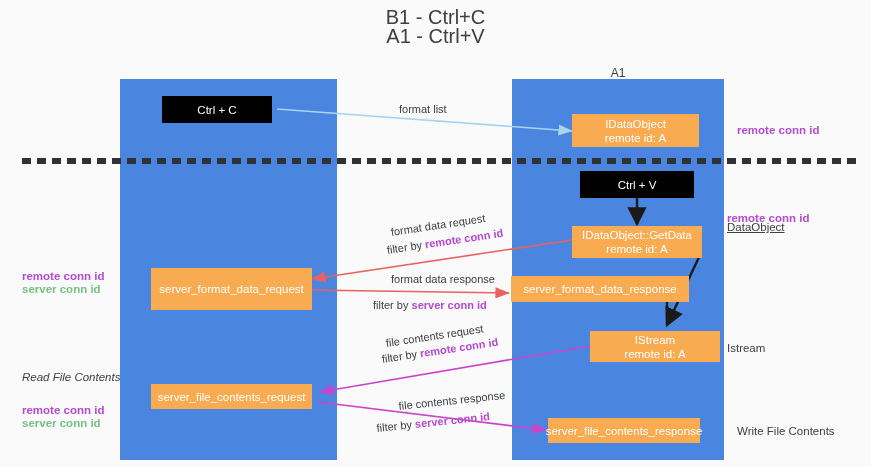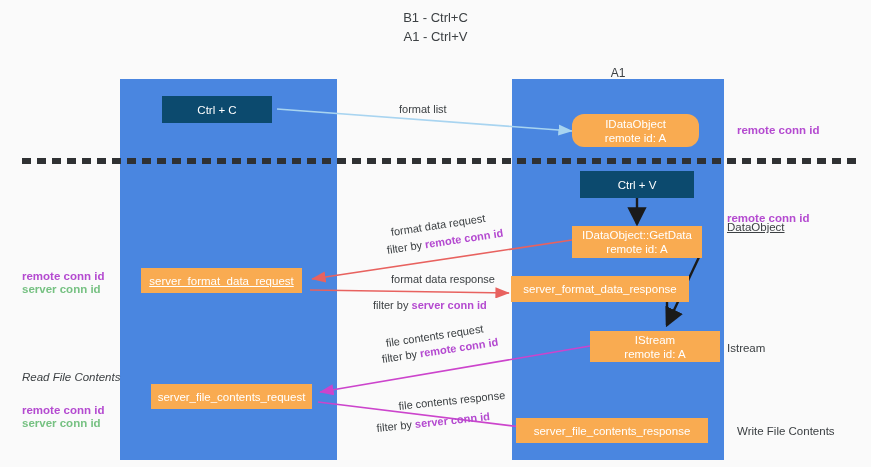--- a/index.html
+++ b/index.html
@@ -13,21 +13,21 @@
     font-family: "Liberation Sans", sans-serif;
     color: #3c4043;
   }
   #stage { position: absolute; inset: 0; }
 
   
   .title {
     position: absolute;
     left: 0; right: 0; top: 8px;
     text-align: center;
-    font-size: 13px;
+    font-size: 20px;
     line-height: 19px;
     color: #3c4043;
     white-space: pre-line;
   }
 
   
   .col-head {
     position: absolute;
     text-align: center;
     font-size: 12px;
@@ -64,21 +64,21 @@
     flex-direction: column;
     align-items: center;
     justify-content: center;
     color: #ffffff;
     font-size: 11.5px;
     line-height: 14px;
     text-align: center;
     padding: 2px 4px;
     white-space: pre-line;
   }
-  .node.green  { background: #0c4a6e; }
+  .node.green  { background: #000000; }
   .node.orange { background: #f9ab51; }
 
   
   .annot {
     position: absolute;
     font-size: 11.5px;
     line-height: 14px;
     white-space: pre-line;
   }
   .annot.bold { font-weight: bold; }
@@ -150,38 +150,38 @@
 
     <line x1="590" y1="346" x2="320" y2="392" stroke="#cc44cc" stroke-width="1.6" marker-end="url(#ah-magenta)"></line>
 
     <line x1="318" y1="402" x2="546" y2="430" stroke="#cc44cc" stroke-width="1.6" marker-end="url(#ah-magenta)"></line>
   </svg>
 
   <div class="dashed-sep"></div>
 
   <div class="node green" style="left:162px; top:96px; width:110px; height:27px;">Ctrl + C</div>
 
-  <div class="node orange" style="left:141px; top:268px; width:161px; height:25px;text-decoration:underline;">server_format_data_request</div>
+  <div class="node orange" style="left:151px; top:268px; width:161px; height:42px;">server_format_data_request</div>
 
   <div class="node orange" style="left:151px; top:384px; width:161px; height:25px;text-align:center;">server_file_contents_request</div>
 
-  <div class="node orange" style="left:572px; top:114px; width:127px; height:33px;border-radius:12px;">IDataObject
+  <div class="node orange" style="left:572px; top:114px; width:127px; height:33px;">IDataObject
 remote id: A</div>
 
   <div class="node green" style="left:580px; top:171px; width:114px; height:27px;">Ctrl + V</div>
 
   <div class="node orange" style="left:572px; top:226px; width:130px; height:32px;">IDataObject::GetData
 remote id: A</div>
 
   <div class="node orange" style="left:511px; top:276px; width:178px; height:26px;">server_format_data_response</div>
 
   <div class="node orange" style="left:590px; top:331px; width:130px; height:31px;">IStream
 remote id: A</div>
 
-  <div class="node orange" style="left:516px; top:418px; width:192px; height:25px;">server_file_contents_response</div>
+  <div class="node orange" style="left:548px; top:418px; width:152px; height:25px;">server_file_contents_response</div>
 
   <div class="elabel" style="left:399px; top:103px;">format list</div>
 
   <div class="elabel rot" style="left:390px; top:226px;">format data request</div>
   <div class="elabel rot" style="left:386px; top:244px;"><span>filter by </span><span class="hi">remote conn id</span></div>
 
   <div class="elabel" style="left:391px; top:273px;">format data response</div>
   <div class="elabel" style="left:373px; top:299px;"><span>filter by </span><span class="hi">server conn id</span></div>
 
   <div class="elabel rot" style="left:385px; top:337px;">file contents request</div>

